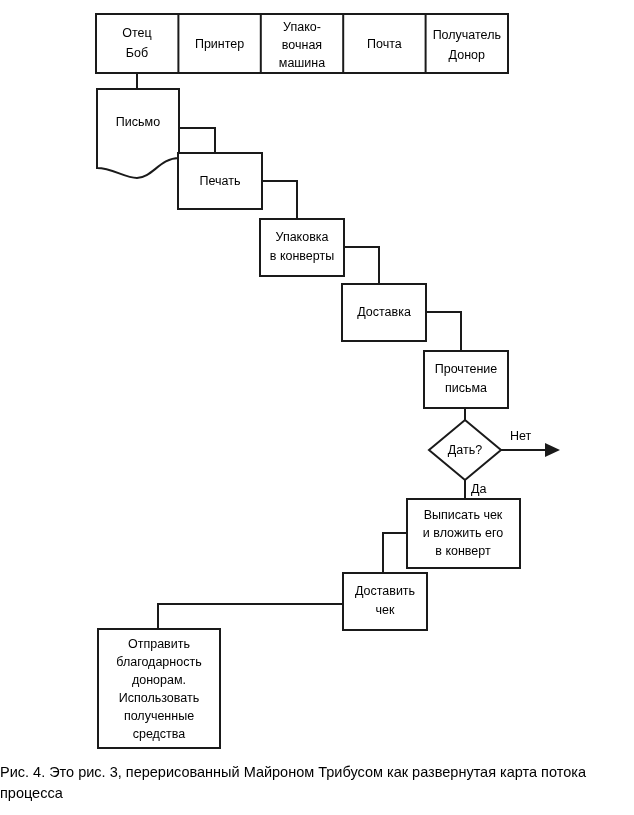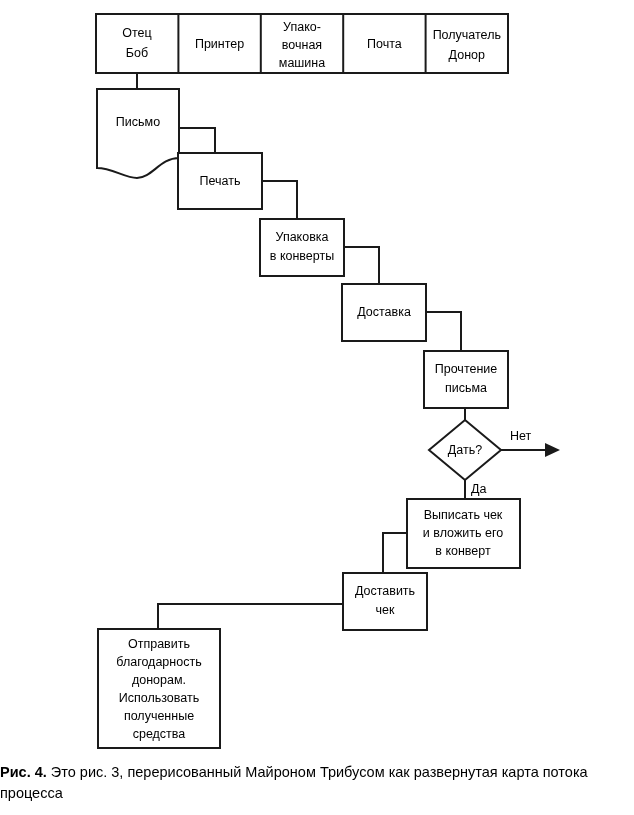--- a/index.html
+++ b/index.html
@@ -88,21 +88,21 @@
     position: absolute;
     left: 0;
     top: 762px;
     width: 624px;
     font-size: 14.5px;
     line-height: 1.42;
     color: #000000;
     font-family: "Liberation Sans", "DejaVu Sans", sans-serif;
   }
   #caption .cap-label {
-    font-weight: bold;
+    font-weight: normal;
   }
 </style>
 </head>
 <body>
 
 <div id="figure-root">
 
   <svg id="flow-svg" viewBox="0 0 634 760">
 
     <g>

